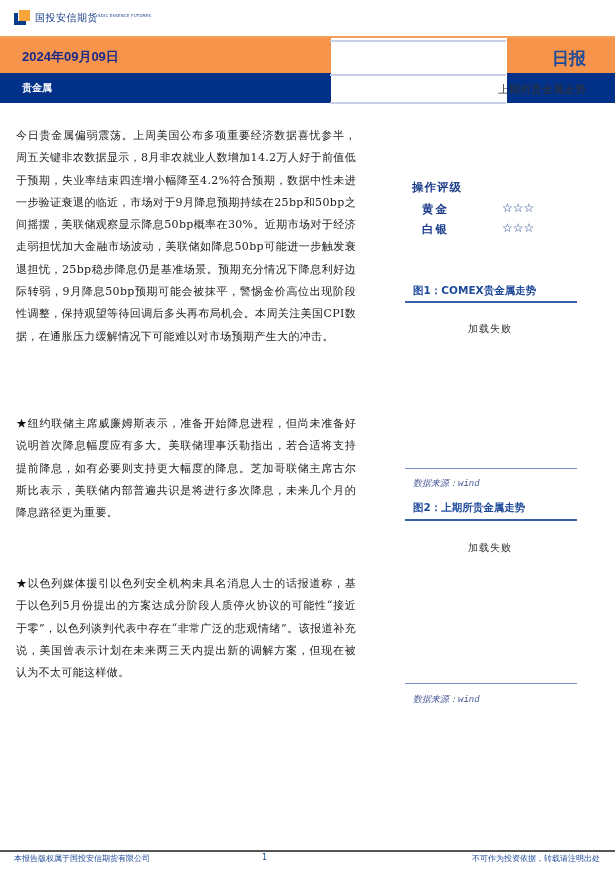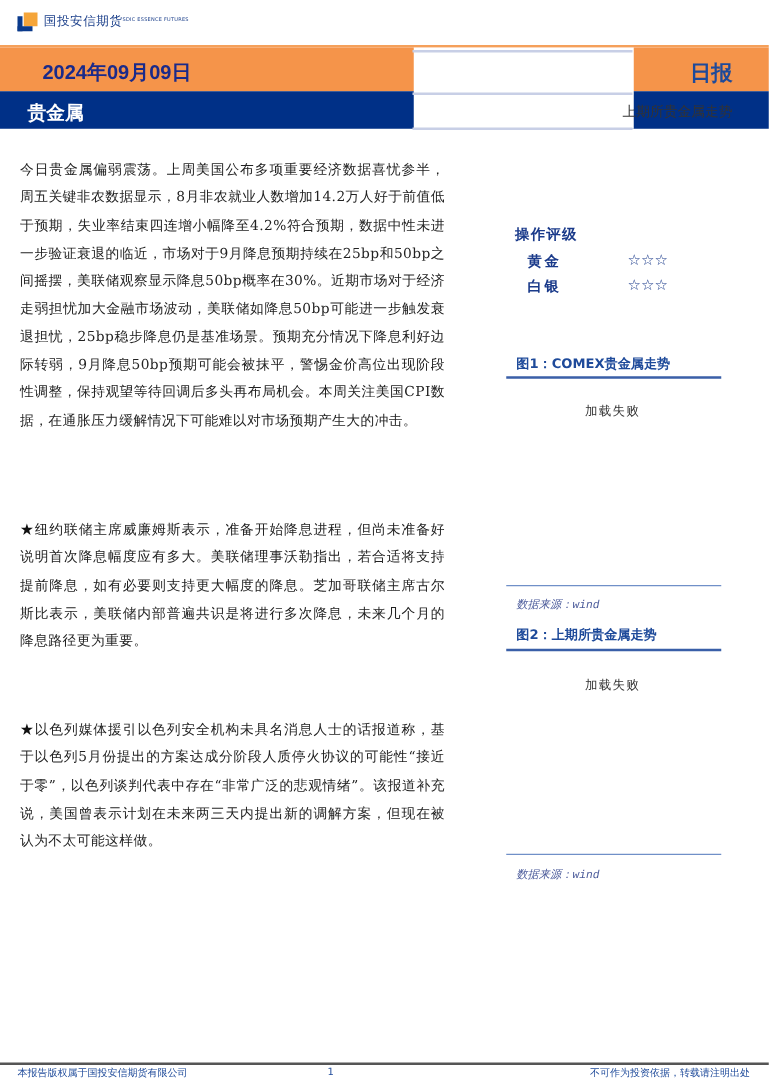--- a/index.html
+++ b/index.html
@@ -8,22 +8,22 @@
   .logo-mark { position:relative; width:16px; height:16px; }
   .logo-mark .blue { position:absolute; left:0; top:3px; width:12px; height:12px; border-left:4px solid #0a3a8c; border-bottom:4px solid #0a3a8c; box-sizing:border-box; }
   .logo-mark .orange { position:absolute; left:5px; top:0; width:11px; height:11px; background:#f5a53a; }
   .logo-text { display:flex; flex-direction:row; line-height:1; }
   .logo-cn { font-size:10px; color:#1b3f8a; letter-spacing:0.5px; }
   .logo-en { font-size:4px; color:#1b3f8a; margin-top:1px; letter-spacing:0.2px; }
   .top-rule { position:absolute; left:0; top:36px; width:615px; height:2px; background:#f5a05a; }
 
   .band-orange { position:absolute; left:0; top:38px; width:615px; height:35px; background:#f5944a; }
   .band-blue { position:absolute; left:0; top:73px; width:615px; height:30px; background:#003087; }
-  .date { position:absolute; left:34px; top:48px; font-size:16px; font-weight:bold; color:#1a2a8a; font-family:"Liberation Sans", sans-serif; }
-  .category { position:absolute; left:22px; top:81px; font-size:15px; font-weight:bold; color:#ffffff; }
+  .date { position:absolute; left:22px; top:48px; font-size:13px; font-weight:bold; color:#1a2a8a; font-family:"Liberation Sans", sans-serif; }
+  .category { position:absolute; left:22px; top:81px; font-size:10px; font-weight:bold; color:#ffffff; }
   .header-box { position:absolute; left:331px; top:38px; width:176px; height:65px; background:#ffffff; }
   .hb-rule { position:absolute; left:330px; width:176px; height:2px; background:#c8cfe6; }
   .report-type { position:absolute; right:29px; top:47px; font-size:17px; font-weight:bold; color:#1e4a9a; }
   .institute { position:absolute; right:29px; top:82px; font-size:11px; color:#333333; }
 
   .body-text { position:absolute; left:16px; width:340px; font-size:11px; line-height:22.3px; color:#222222; font-family:"DejaVu Serif", serif; letter-spacing:0.35px; text-align:justify; }
   .p1 { top:125px; }
   .p2 { top:413px; }
   .p3 { top:533px;margin-top:40px; }
   .p2 .star, .p3 .star { color:#111; }

